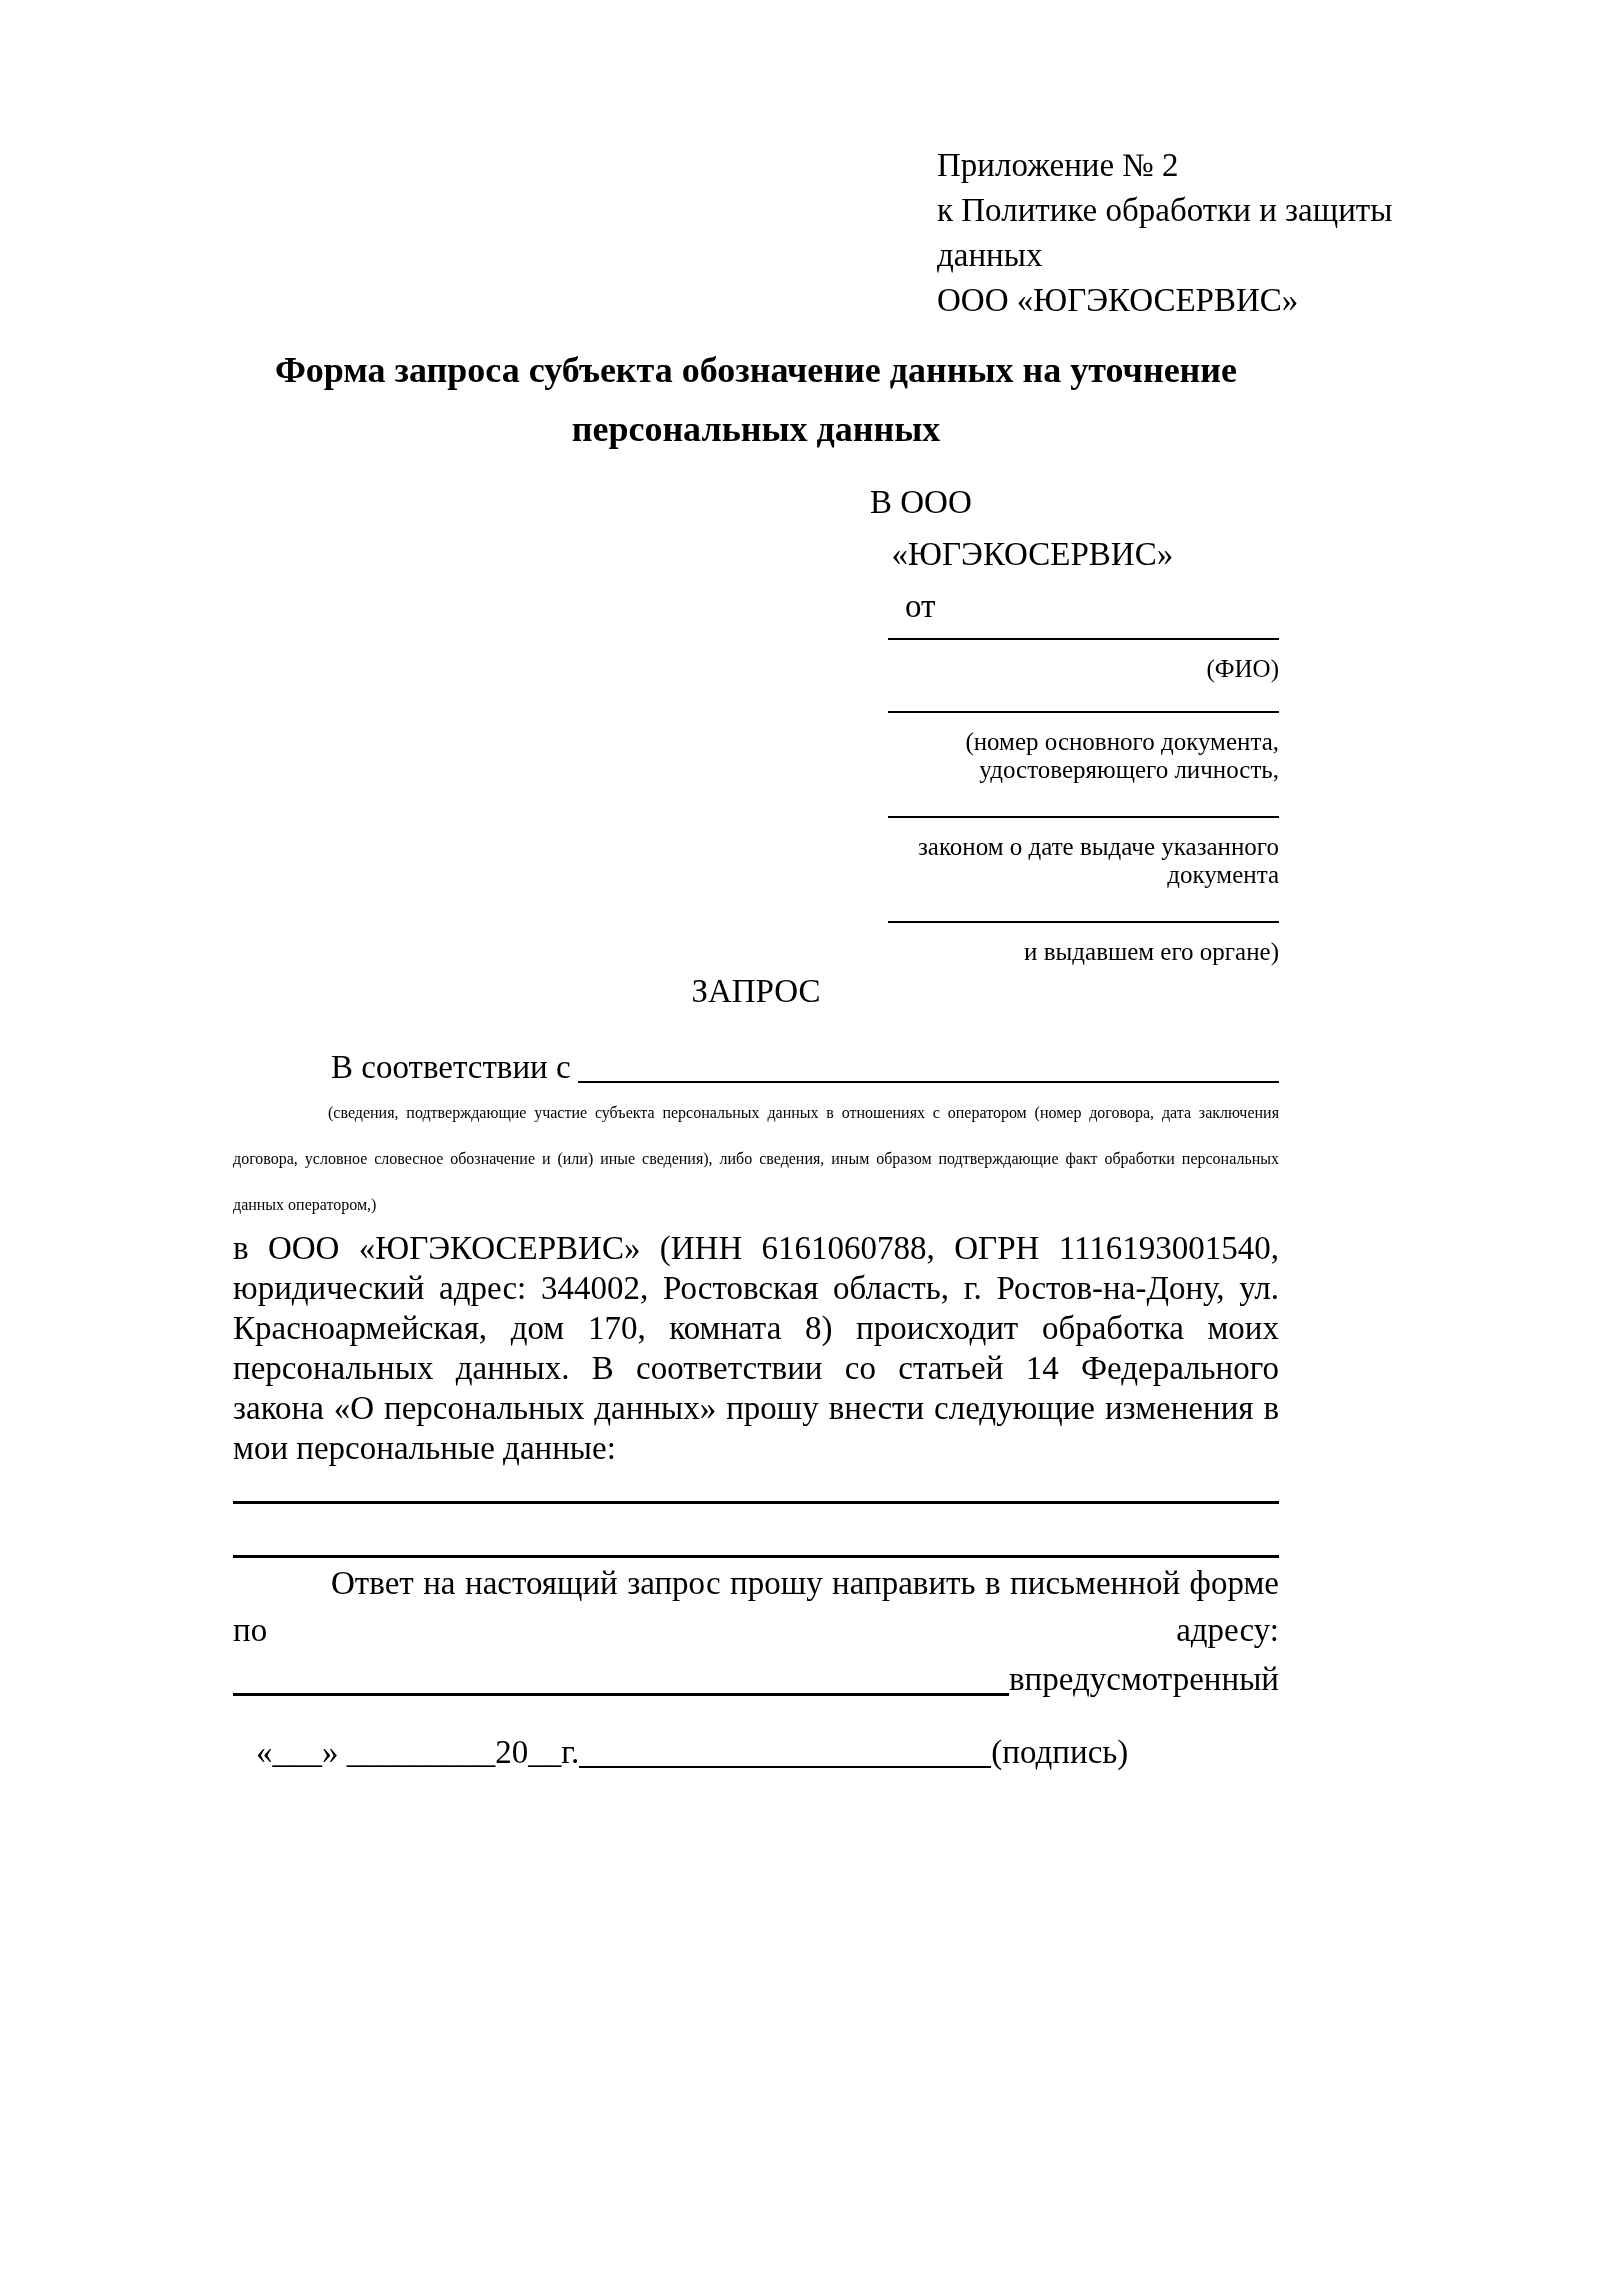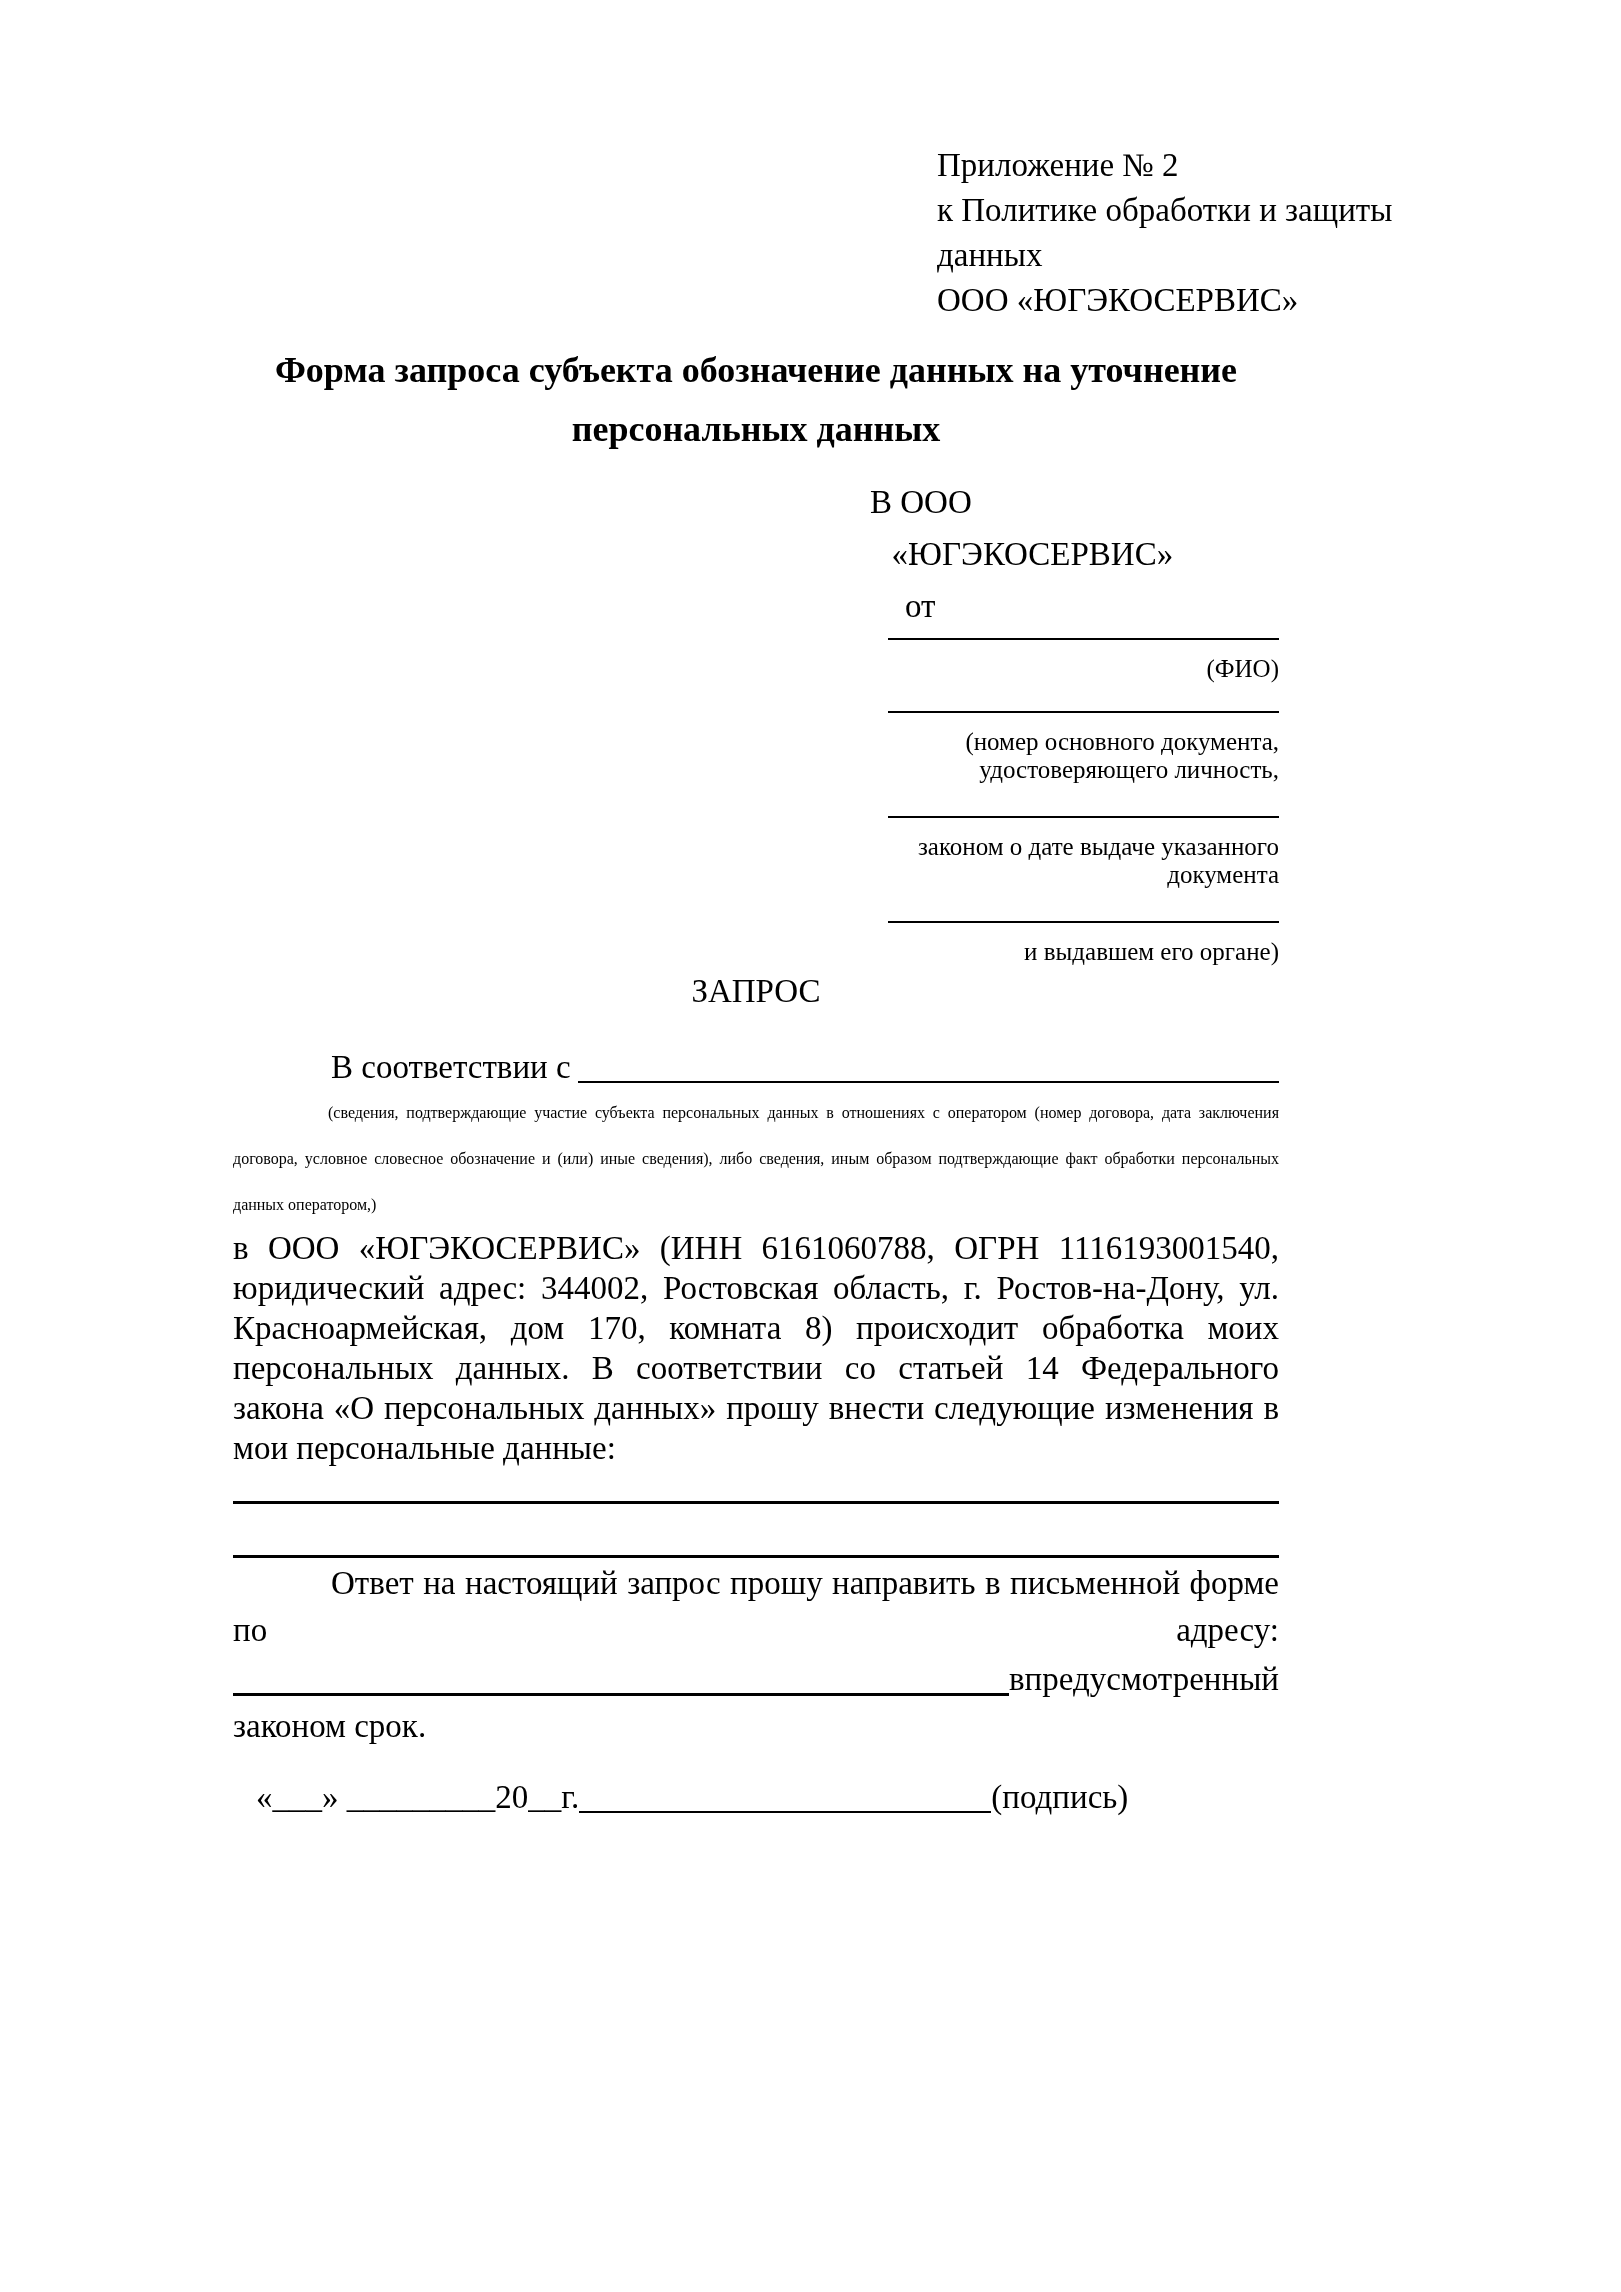--- a/index.html
+++ b/index.html
@@ -200,21 +200,20 @@
   <div class="fill-line fill-2"></div>
 
   <div class="reply-line1">Ответ на настоящий запрос прошу направить в письменной форме по адресу:</div>
 
   <div class="reply-line2">
     <span class="reply-uline"></span>
     <span>в</span>
     <span>предусмотренный</span>
   </div>
 
-  <div class="reply-line3">законом срок.</div>
 
   <div class="date-row">
     <span class="date-text">«___» _________20__г.</span>
     <span class="signature">
       <span class="sig-line"></span>
       <span class="sig-caption">(подпись)</span>
     </span>
   </div>
 
 </div>

